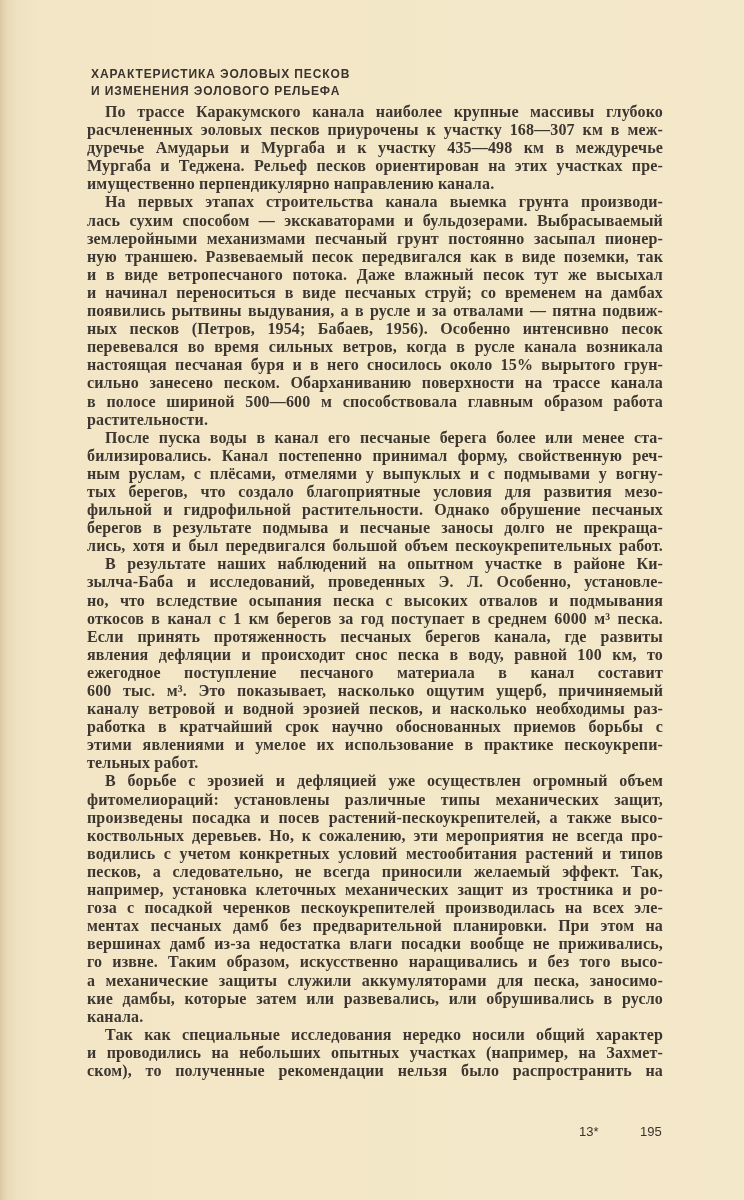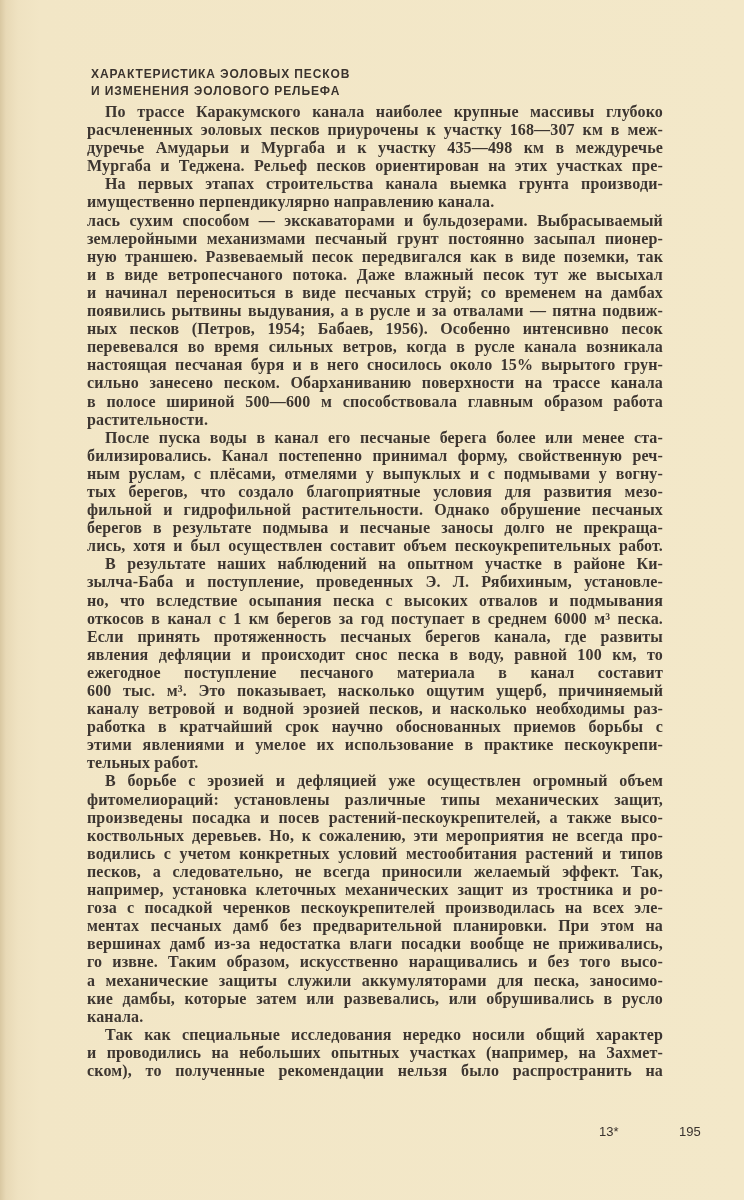--- a/index.html
+++ b/index.html
@@ -35,63 +35,63 @@
       white-space: nowrap;
       text-align: justify;
       text-align-last: justify;
       letter-spacing: 0.15px;
     }
     .line.last { text-align-last: left; }
     .line.indent { padding-left: 18px; }
     .folio {
       position: absolute; top: 1124px;
       font-family: "Liberation Sans", "DejaVu Sans", sans-serif;
-      font-size: 13px; color: #3a332e; margin-left: 20px;
+      font-size: 13px; color: #3a332e;
     }
     .folio.sig { left: 579px; }
-    .folio.num { left: 659px; }
+    .folio.num { left: 640px; }
   </style>
 </head>
 <body>
 
 <div class="page-shade"></div>
 
 <div class="page">
   <div class="heading">
     <div>ХАРАКТЕРИСТИКА ЭОЛОВЫХ ПЕСКОВ</div>
     <div>И ИЗМЕНЕНИЯ ЭОЛОВОГО РЕЛЬЕФА</div>
   </div>
   <div class="body" id="body-text">
       <div class="line indent">По трассе Каракумского канала наиболее крупные массивы глубоко</div>
       <div class="line">расчлененных эоловых песков приурочены к участку 168—307 км в меж-</div>
       <div class="line">дуречье Амударьи и Мургаба и к участку 435—498 км в междуречье</div>
       <div class="line">Мургаба и Теджена. Рельеф песков ориентирован на этих участках пре-</div>
+      <div class="line last">имущественно перпендикулярно направлению канала.</div>
       <div class="line indent">На первых этапах строительства канала выемка грунта производи-</div>
-      <div class="line last">имущественно перпендикулярно направлению канала.</div>
       <div class="line">лась сухим способом — экскаваторами и бульдозерами. Выбрасываемый</div>
       <div class="line">землеройными механизмами песчаный грунт постоянно засыпал пионер-</div>
       <div class="line">ную траншею. Развеваемый песок передвигался как в виде поземки, так</div>
       <div class="line">и в виде ветропесчаного потока. Даже влажный песок тут же высыхал</div>
       <div class="line">и начинал переноситься в виде песчаных струй; со временем на дамбах</div>
       <div class="line">появились рытвины выдувания, а в русле и за отвалами — пятна подвиж-</div>
       <div class="line">ных песков (Петров, 1954; Бабаев, 1956). Особенно интенсивно песок</div>
       <div class="line">перевевался во время сильных ветров, когда в русле канала возникала</div>
       <div class="line">настоящая песчаная буря и в него сносилось около 15% вырытого грун-</div>
       <div class="line">сильно занесено песком. Обарханиванию поверхности на трассе канала</div>
       <div class="line">в полосе шириной 500—600 м способствовала главным образом работа</div>
       <div class="line last">растительности.</div>
       <div class="line indent">После пуска воды в канал его песчаные берега более или менее ста-</div>
       <div class="line">билизировались. Канал постепенно принимал форму, свойственную реч-</div>
       <div class="line">ным руслам, с плёсами, отмелями у выпуклых и с подмывами у вогну-</div>
       <div class="line">тых берегов, что создало благоприятные условия для развития мезо-</div>
       <div class="line">фильной и гидрофильной растительности. Однако обрушение песчаных</div>
       <div class="line">берегов в результате подмыва и песчаные заносы долго не прекраща-</div>
-      <div class="line">лись, хотя и был осуществлен составит объем пескоукрепительных работ.</div>
+      <div class="line">лись, хотя и был передвигался большой объем пескоукрепительных работ.</div>
       <div class="line indent">В результате наших наблюдений на опытном участке в районе Ки-</div>
-      <div class="line">зылча-Баба и поступление, проведенных Э. Л. Рябихиным, установле-</div>
+      <div class="line">зылча-Баба и исследований, проведенных Э. Л. Особенно, установле-</div>
       <div class="line">но, что вследствие осыпания песка с высоких отвалов и подмывания</div>
       <div class="line">откосов в канал с 1 км берегов за год поступает в среднем 6000 м³ песка.</div>
       <div class="line">Если принять протяженность песчаных берегов канала, где развиты</div>
       <div class="line">явления дефляции и происходит снос песка в воду, равной 100 км, то</div>
       <div class="line">ежегодное поступление песчаного материала в канал составит</div>
       <div class="line">600 тыс. м³. Это показывает, насколько ощутим ущерб, причиняемый</div>
       <div class="line">каналу ветровой и водной эрозией песков, и насколько необходимы раз-</div>
       <div class="line">работка в кратчайший срок научно обоснованных приемов борьбы с</div>
       <div class="line">этими явлениями и умелое их использование в практике пескоукрепи-</div>
       <div class="line last">тельных работ.</div>

